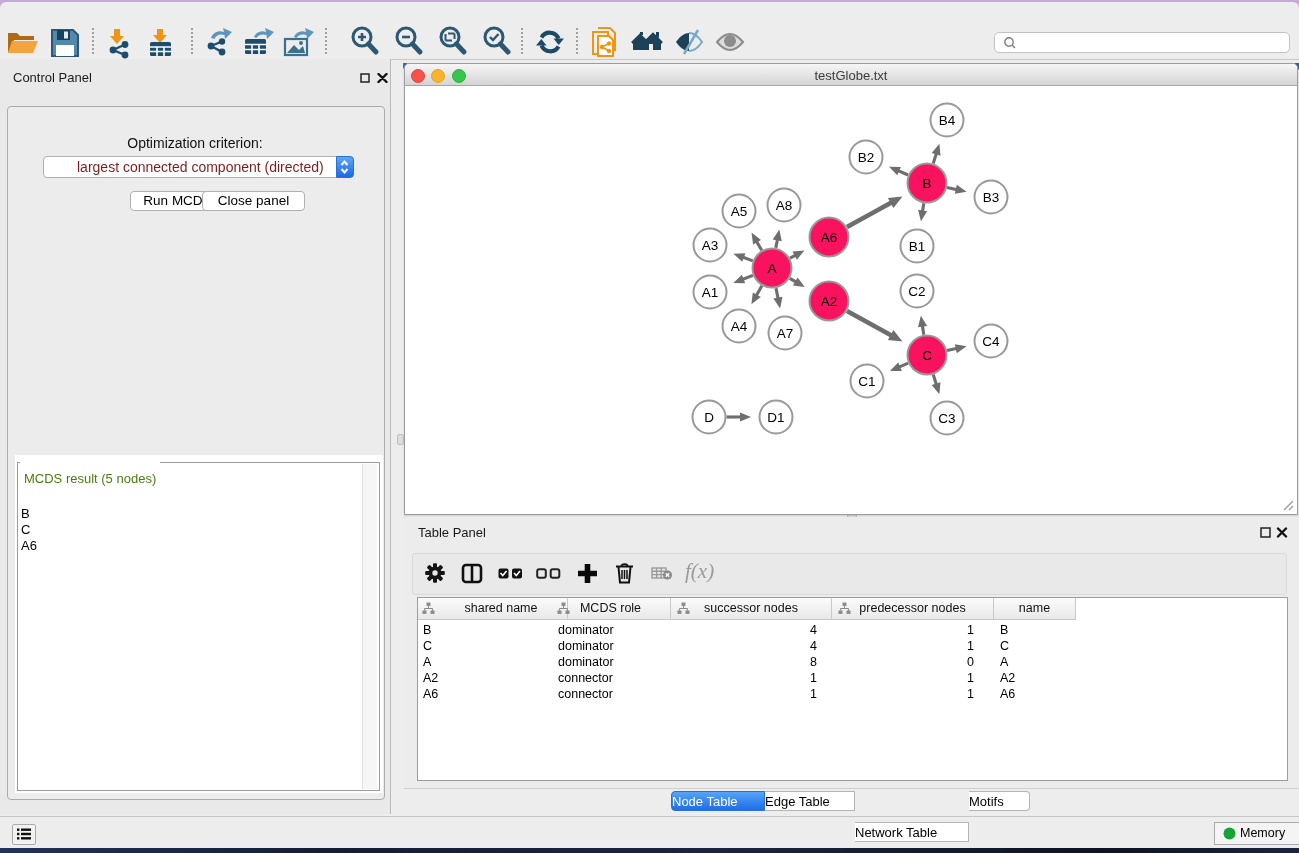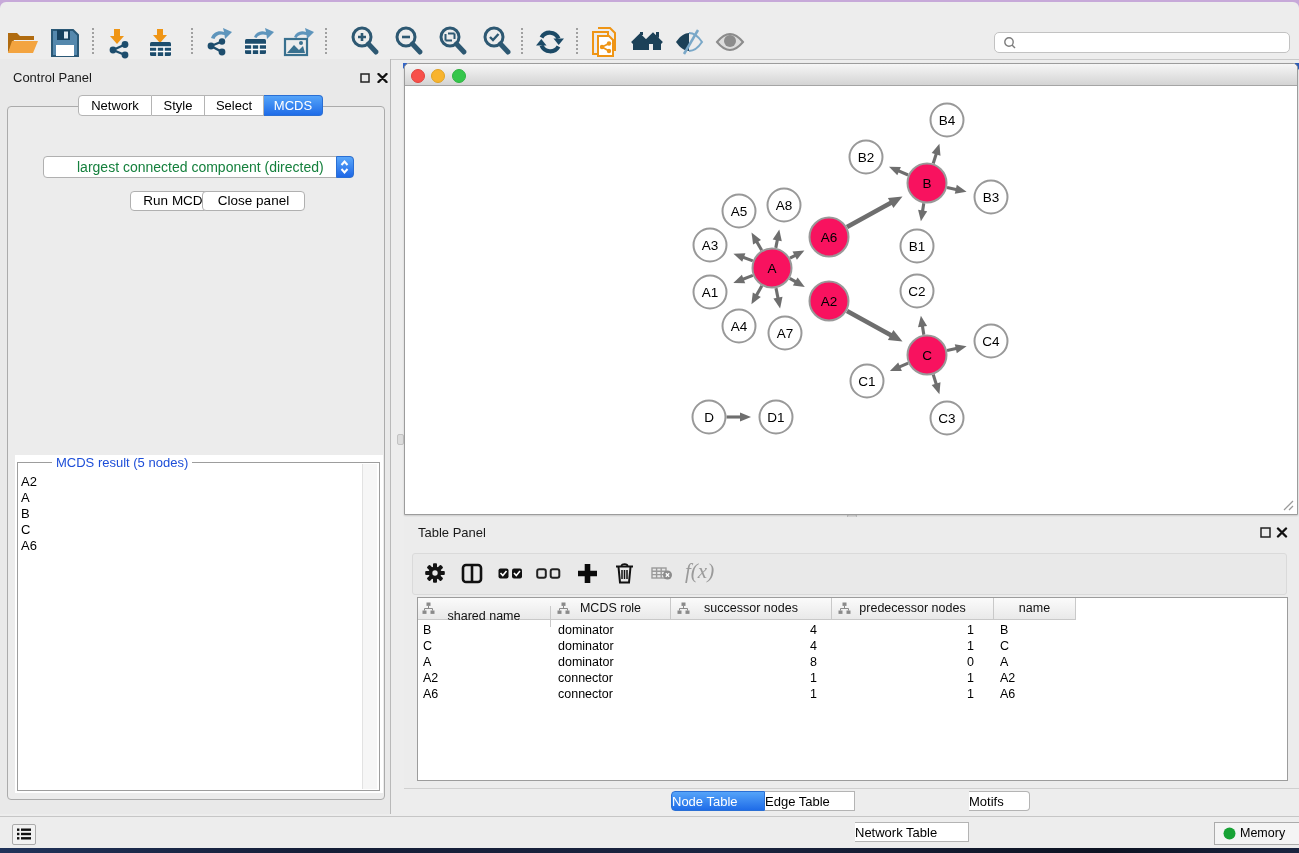--- a/index.html
+++ b/index.html
@@ -29,28 +29,28 @@
       border:1px solid #ababab;border-radius:4px;}
   #tabs{position:absolute;left:78px;top:36px;height:21px;display:flex;z-index:3;}
   .tab{height:19px;line-height:20px;font-size:13px;padding:0;text-align:center;
       background:#fff;border:1px solid #b4b4b4;border-left:none;color:#000;}
   .tab.first{border-left:1px solid #b4b4b4;border-radius:4px 0 0 4px;}
   .tab.last{border-radius:0 4px 4px 0;}
   .tab.sel{background:linear-gradient(#55a4f9,#1f6ce8);color:#fff;border-color:#2a6fd4;}
   #optlabel{position:absolute;left:0;top:76px;width:390px;text-align:center;font-size:14px;color:#111;}
   #dropdown{position:absolute;left:43px;top:97px;width:309px;height:20px;background:#fff;
       border:1px solid #b0b0b0;border-radius:4px;}
-  #dropdown .txt{position:absolute;left:11px;top:2px;font-size:14px;color:#15803d;padding-left:22px;}
+  #dropdown .txt{position:absolute;left:11px;top:2px;font-size:14px;color:#7f1d1d;padding-left:22px;}
   #dropdown .step{position:absolute;right:-1px;top:-1px;width:16px;height:20px;
       background:linear-gradient(#5aa7fa,#1e67e6);border-radius:0 4px 4px 0;border:1px solid #2a6fd4;}
   .btn{position:absolute;height:18px;background:#fff;border:1px solid #b0b0b0;border-radius:4px;
       font-size:13.5px;color:#000;text-align:center;line-height:18px;}
   #fieldset{position:absolute;left:15px;top:396px;width:368px;height:338px;background:#fff;}
   #fs-border{position:absolute;left:2px;top:7px;right:3px;bottom:2px;border:1px solid #9d9d9d;}
-  #fs-label{position:absolute;left:5px;top:0px;background:#fff;padding:0 4px;font-size:13px;color:#1d4ed8;z-index:2;margin-left:32px;}
+  #fs-label{position:absolute;left:5px;top:0px;background:#fff;padding:16px 4px;font-size:13px;color:#4d7c0f;z-index:2;}
   #fs-scroll{position:absolute;right:6px;top:9px;width:14px;bottom:4px;background:#f6f6f6;border-left:1px solid #e2e2e2;}
   .li{position:absolute;left:6px;font-size:13px;color:#000;}
   
   .handle{position:absolute;background:#dcdcdc;border:1px solid #c2c2c2;border-radius:2px;}
   
   #nw{position:absolute;left:404px;top:63px;width:892px;height:450px;background:#fff;
       border:1px solid #9c9c9c;border-radius:5px 5px 0 0;box-shadow:0 1px 2px rgba(0,0,0,.15);}
   #nw-tb{position:absolute;left:0;top:0;width:100%;height:21px;
       background:linear-gradient(#f6f6f6,#d4d4d4);border-bottom:1px solid #a5a5a5;border-radius:5px 5px 0 0;}
   #nw-title{position:absolute;top:4px;left:0;width:100%;text-align:center;font-size:13px;color:#3c3c3c;}
@@ -203,26 +203,21 @@
 
 <div id="cp">
   <div id="cp-title">Control Panel</div>
   <svg class="wbtn" style="left:360px;top:14px;" width="10" height="10" viewBox="0 0 10 10">
     <rect x="1" y="1" width="8" height="8" fill="none" stroke="#222" stroke-width="1.5"></rect>
   </svg>
   <svg class="wbtn" style="left:377px;top:14px;" width="11" height="10" viewBox="0 0 11 10">
     <path d="M1.5 1 L9.5 9 M9.5 1 L1.5 9" stroke="#111" stroke-width="2.4" stroke-linecap="round"></path>
   </svg>
   <div id="cp-box"></div>
-  <div id="tabs">
-    <div class="tab first" style="width:72px;">Network</div>
-    <div class="tab" style="width:52px;">Style</div>
-    <div class="tab" style="width:58px;">Select</div>
-    <div class="tab last sel" style="width:58px;">MCDS</div>
-  </div>
+  <div id="optlabel">Optimization criterion:</div>
   <div id="dropdown">
     <div class="txt">largest connected component (directed)</div>
     <div class="step">
       <svg width="16" height="20" viewBox="0 0 16 20">
         <path d="M4.5 8 L7.5 4.5 L10.5 8" fill="none" stroke="#fff" stroke-width="2"></path>
         <path d="M4.5 12 L7.5 15.5 L10.5 12" fill="none" stroke="#fff" stroke-width="2"></path>
       </svg>
     </div>
   </div>
   <div class="btn" style="left:94px;top:132px;width:93px;margin-left:36px;">Run MCDS</div>
@@ -245,20 +240,21 @@
 </svg>
 <svg class="abs" style="left:403px;top:63px;" width="5" height="6" viewBox="0 0 5 6">
   <path d="M0 0 L5 0 L0 6 Z" fill="#3566c8"></path>
 </svg>
 
 <div id="nw">
   <div id="nw-tb">
     <div class="tl" style="left:6px;top:5px;background:#f8504a;border:0.5px solid #e0443e;"></div>
     <div class="tl" style="left:26px;top:5px;background:#f8b42e;border:0.5px solid #e0a325;"></div>
     <div class="tl" style="left:47px;top:5px;background:#35c64b;border:0.5px solid #2eb343;"></div>
+    <div id="nw-title">testGlobe.txt</div>
   </div>
   <div id="nw-canvas">
 <svg width="893" height="427" viewBox="0 0 893 427" font-family="Liberation Sans, sans-serif">
           <line x1="356.7" y1="164.3" x2="349.6" y2="151.9" stroke="#6e6e6e" stroke-width="3.1"></line>
           <polygon points="346.5,146.6 356.0,153.9 348.1,158.5" fill="#6e6e6e"></polygon>
           <line x1="370.8" y1="161.9" x2="373.2" y2="149.5" stroke="#6e6e6e" stroke-width="3.1"></line>
           <polygon points="374.3,143.6 376.8,155.2 367.7,153.5" fill="#6e6e6e"></polygon>
           <line x1="347.8" y1="174.9" x2="334.1" y2="169.8" stroke="#6e6e6e" stroke-width="3.1"></line>
           <polygon points="328.4,167.7 340.4,167.2 337.2,175.8" fill="#6e6e6e"></polygon>
           <line x1="347.9" y1="189.4" x2="334.0" y2="194.8" stroke="#6e6e6e" stroke-width="3.1"></line>
@@ -393,21 +389,21 @@
         <rect x="1" y="1" width="14" height="10"></rect>
             <path d="M1 4.3 H15 M1 7.6 H15 M5.6 1 V11 M10.2 1 V11"></path>
       </g>
       <circle cx="16.5" cy="8" r="4.5" fill="#8c8c8c"></circle>
       <path d="M14.8 6.3 L18.2 9.7 M18.2 6.3 L14.8 9.7" stroke="#fff" stroke-width="1.3"></path>
     </svg>
     <div class="abs" style="left:272px;top:5px;font-family:'Liberation Serif',serif;font-style:italic;font-size:21px;color:#9a9a9a;">f(x)</div>
   </div>
   <div id="tbl">
     <div id="thead">
-      <div class="th" style="left:0;width:132px;margin-top:8px;">
+      <div class="th" style="left:17px;width:132px;">
             <div class="lbl">shared name</div>
           </div>
       <div class="th" style="left:133px;width:119px;">
             <div class="lbl">MCDS role</div>
           </div>
       <div class="th" style="left:253px;width:160px;">
             <div class="lbl">successor nodes</div>
           </div>
       <div class="th" style="left:414px;width:161px;">
             <div class="lbl">predecessor nodes</div>

